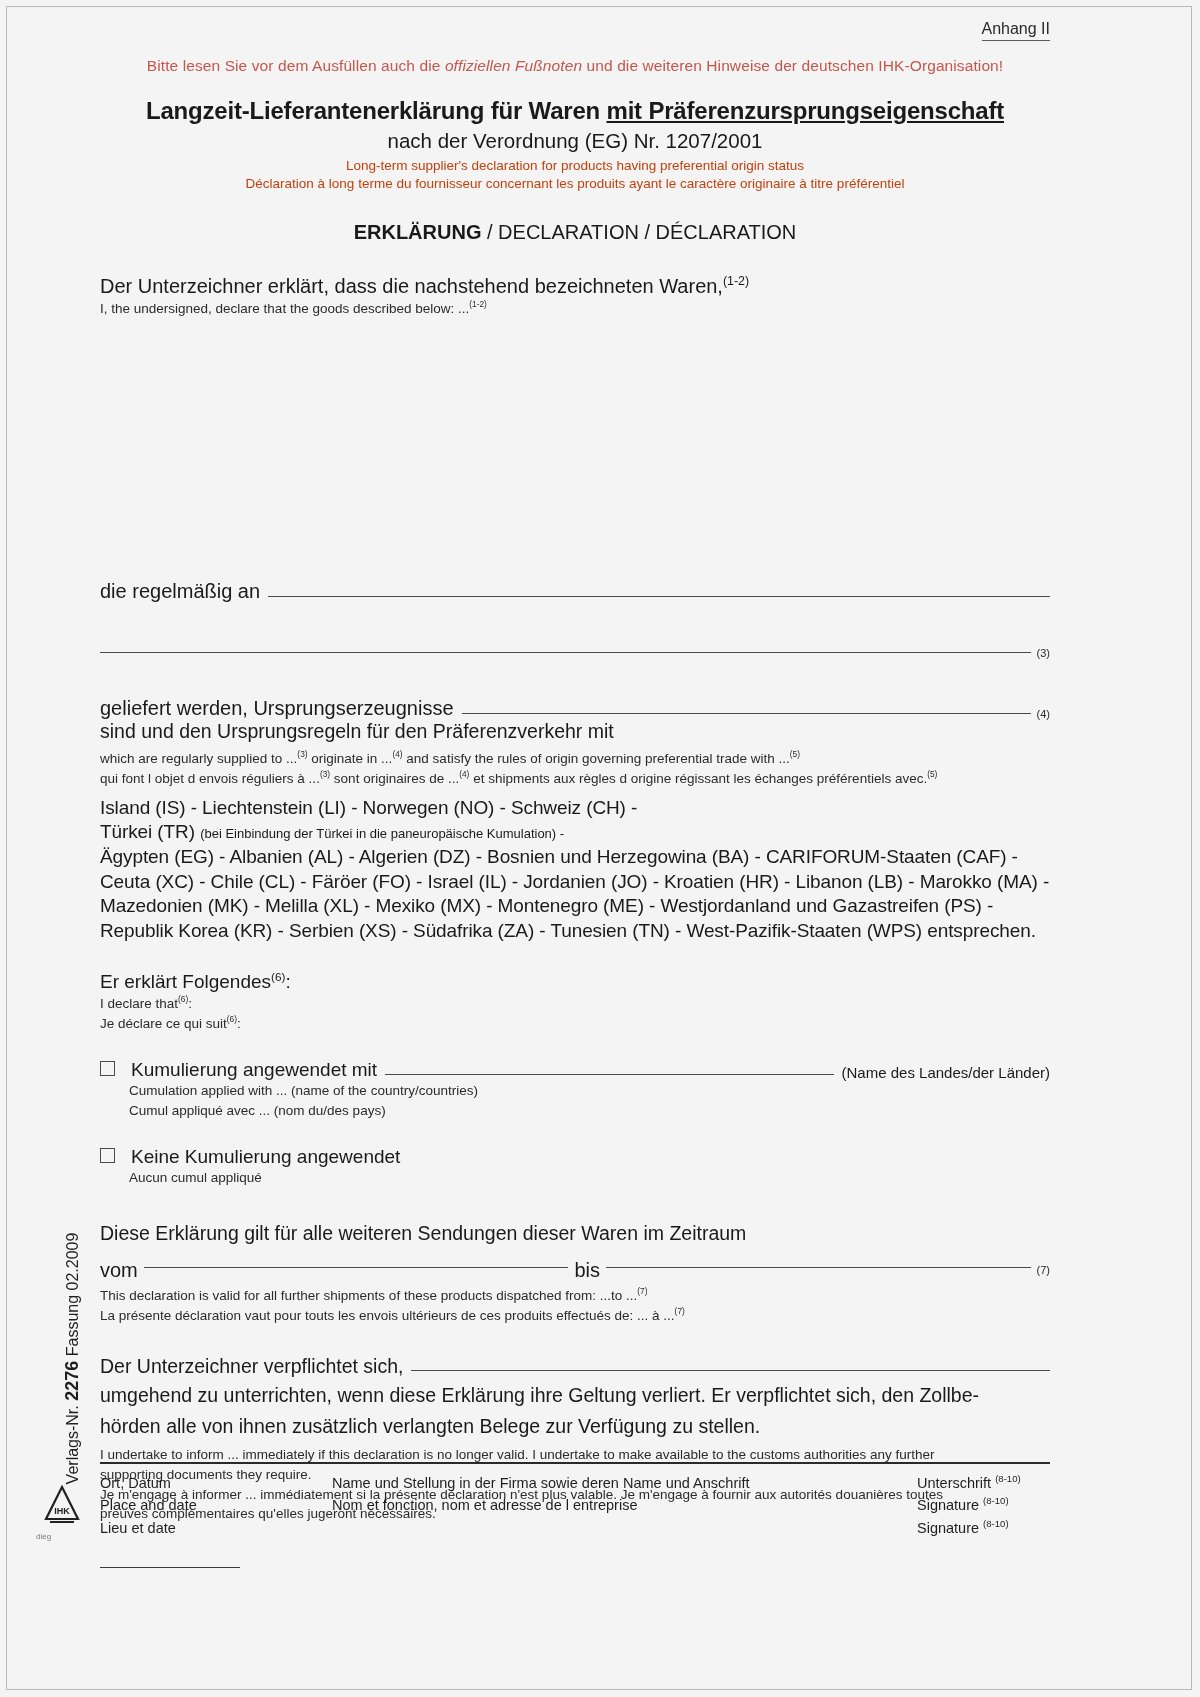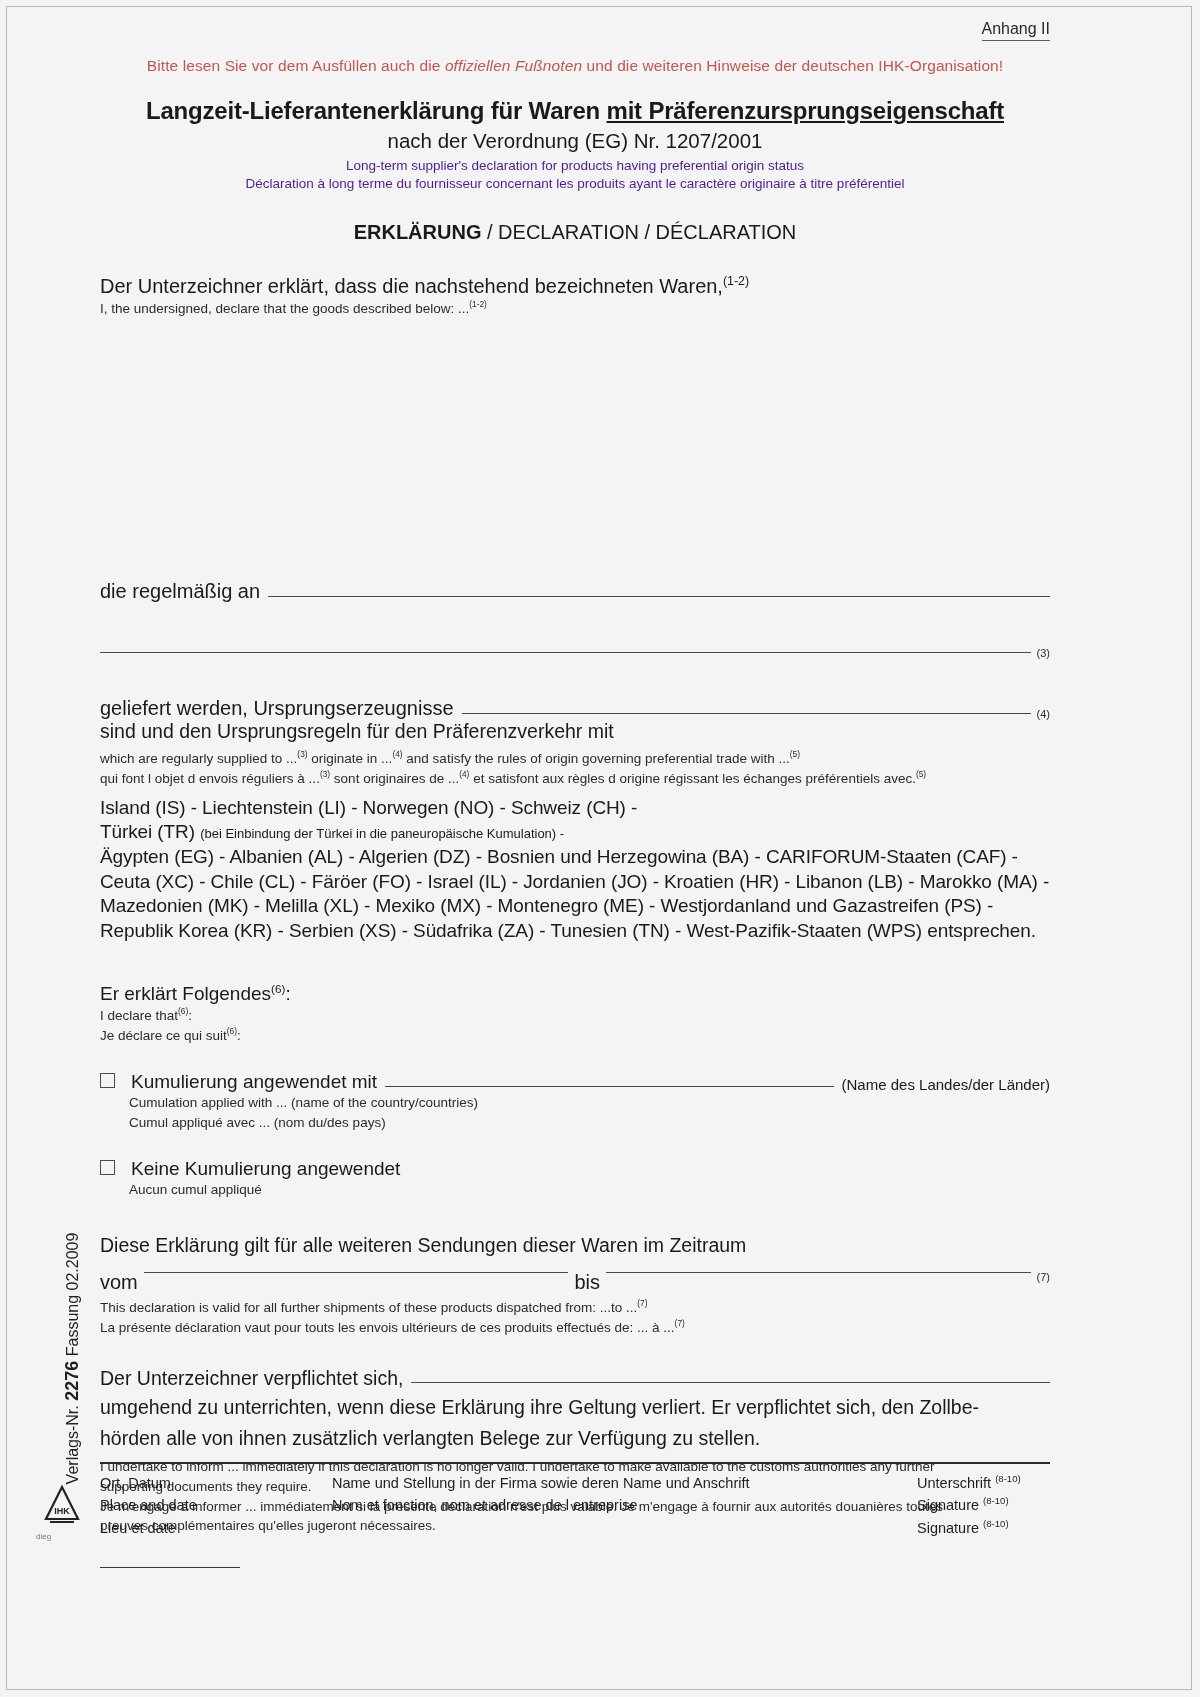--- a/index.html
+++ b/index.html
@@ -67,21 +67,21 @@
   .title-main .underl { text-decoration: underline; }
 
   .title-sub {
     text-align: center;
     font-size: 20.5px;
     margin-bottom: 4px;
   }
   .title-en, .title-fr {
     text-align: center;
     font-size: 13.5px;
-    color: #4c1d95;
+    color: #c2410c;
     line-height: 1.35;
   }
 
   .decl-heading {
     text-align: center;
     font-size: 20px;
     margin: 28px 0 30px 0;
   }
   .decl-heading b { font-weight: bold; }
 
@@ -129,21 +129,21 @@
     font-size: 19px;
     line-height: 1.3;
     margin-top: 8px;
     letter-spacing: -0.1px;
   }
   .countries .note {
     font-size: 13px;
     letter-spacing: 0;
   }
 
-  .sec-de { font-size: 19px; margin-top: 38px; }
+  .sec-de { font-size: 19px; margin-top: 26px; }
   .sec-small { font-size: 13.5px; color: #2b2b2b; line-height: 1.45; }
 
   .cbrow {
     display: flex;
     align-items: flex-end;
     margin-top: 26px;
   }
   .checkbox {
     width: 13px; height: 13px;
     border: 1px solid #4a4a4a;
@@ -155,21 +155,21 @@
   .cb-label { font-size: 19px; white-space: nowrap; padding-right: 8px; }
   .cb-trailer { font-size: 15px; white-space: nowrap; padding-left: 8px; }
   .cb-sub {
     font-size: 13.5px;
     color: #2b2b2b;
     line-height: 1.45;
     margin-left: 29px;
   }
 
   .period-head { font-size: 19.5px; margin-top: 34px; }
-  .period-row { display: flex; align-items: flex-start; margin-top: 14px; }
+  .period-row { display: flex; align-items: center; margin-top: 14px; }
   .period-row .lbl { font-size: 20px; white-space: nowrap; padding-right: 6px; }
   .period-row .lbl2 { font-size: 20px; white-space: nowrap; padding: 0 6px; }
 
   .undertake-de { font-size: 19.5px; line-height: 1.28; margin-top: 6px; }
   .undertake-small { font-size: 13.5px; color: #2b2b2b; line-height: 1.45; }
 
   
   #footer {
     position: absolute;
     left: 100px;
@@ -283,21 +283,21 @@
       <span class="rule"></span>
       <span class="fn-right">(4)</span>
     </div>
 
     <div style="font-size:19.5px; line-height:1.2;">sind und den Ursprungsregeln für den Präferenzverkehr mit</div>
 
     <div class="lead-small" style="margin-top:4px;">
       <span>which are regularly supplied to ...</span><sup class="fn">(3)</sup><span> originate in ...</span><sup class="fn">(4)</sup><span>  and satisfy the rules of origin governing preferential trade with ...</span><sup class="fn">(5)</sup>
     </div>
     <div class="lead-small">
-      <span>qui font l objet d envois réguliers à ...</span><sup class="fn">(3)</sup><span> sont originaires de ...</span><sup class="fn">(4)</sup><span> et satisfont aux règles d origine régissant les échanges préférentiels avec.</span><sup class="fn">(5)</sup>
+      <span>qui font l objet d envois réguliers à ...</span><sup class="fn">(3)</sup><span> sont originaires de ...</span><sup class="fn">(4)</sup><span> et shipments aux règles d origine régissant les échanges préférentiels avec.</span><sup class="fn">(5)</sup>
     </div>
 
     <div class="countries">
       <div>Island (IS) - Liechtenstein (LI) - Norwegen (NO) - Schweiz (CH) -</div>
       <div>
         <span>Türkei (TR) </span><span class="note">(bei Einbindung der Türkei in die paneuropäische Kumulation) -</span>
       </div>
       <div>Ägypten (EG) - Albanien (AL) - Algerien (DZ) - Bosnien und Herzegowina (BA) - CARIFORUM-Staaten (CAF) -</div>
       <div>Ceuta (XC) - Chile (CL) - Färöer (FO) - Israel (IL) - Jordanien (JO) - Kroatien (HR) - Libanon (LB) - Marokko (MA) -</div>
       <div>Mazedonien (MK) - Melilla (XL) - Mexiko (MX) - Montenegro (ME) - Westjordanland und Gazastreifen (PS) -</div>

